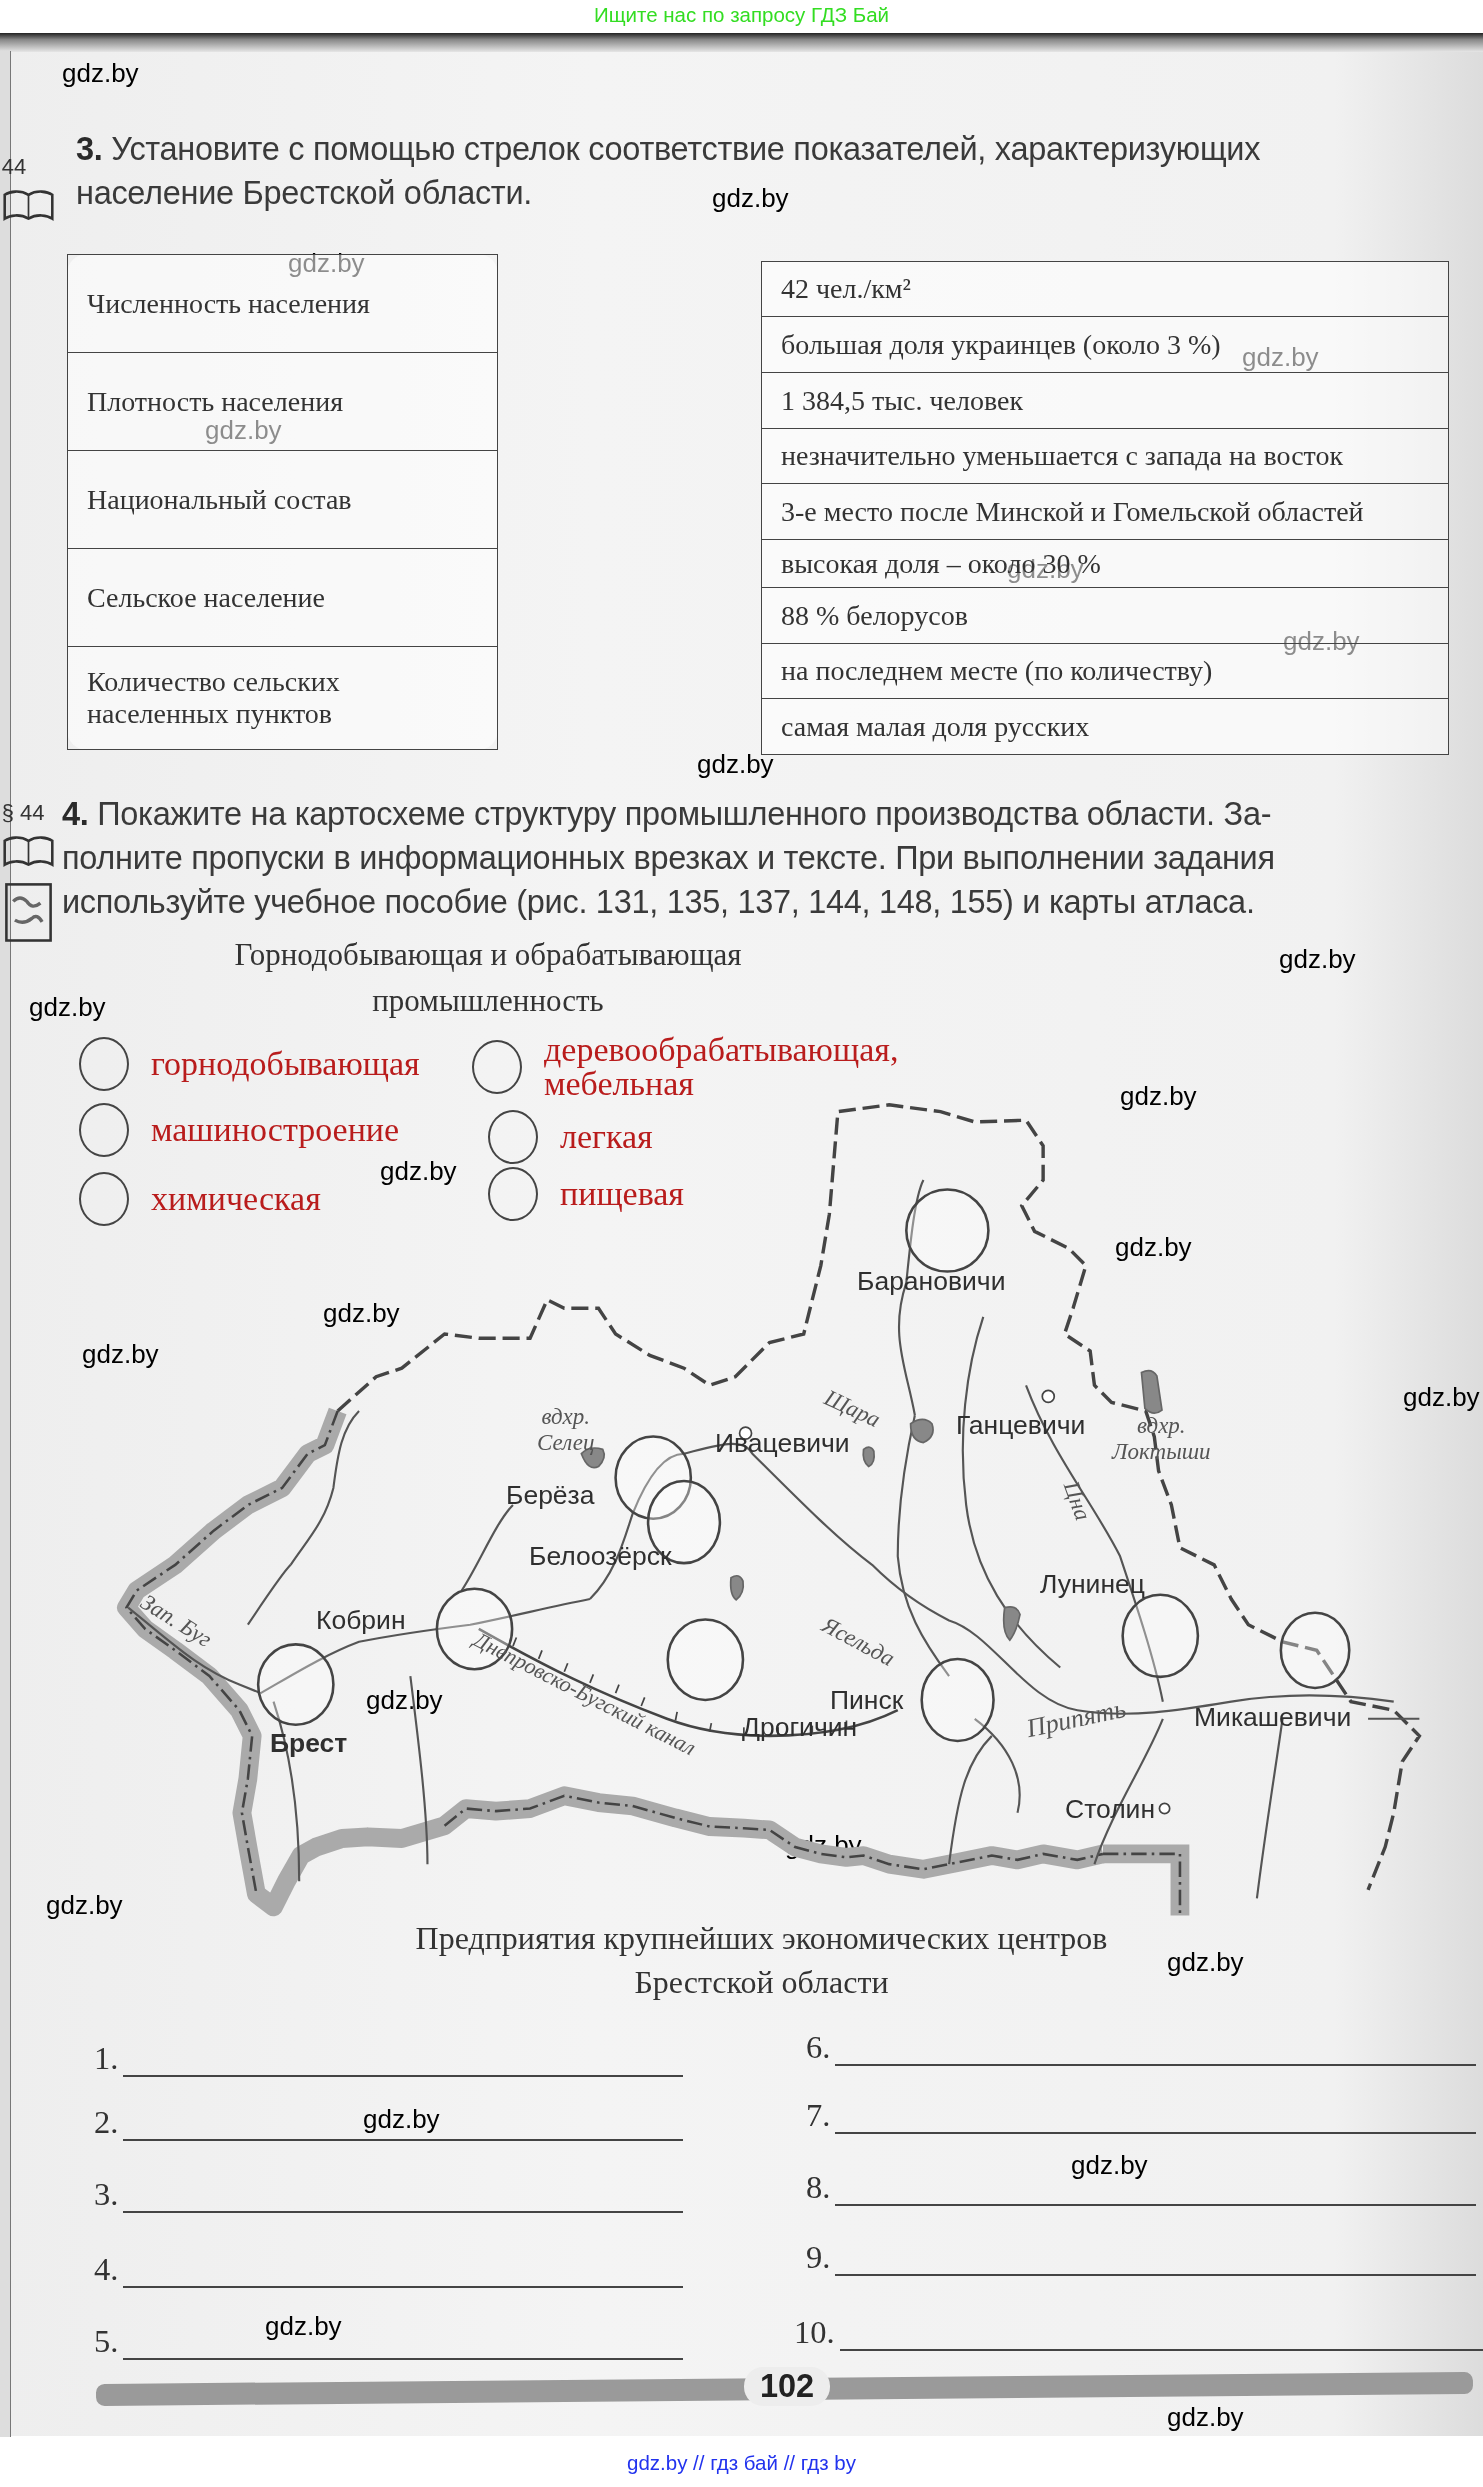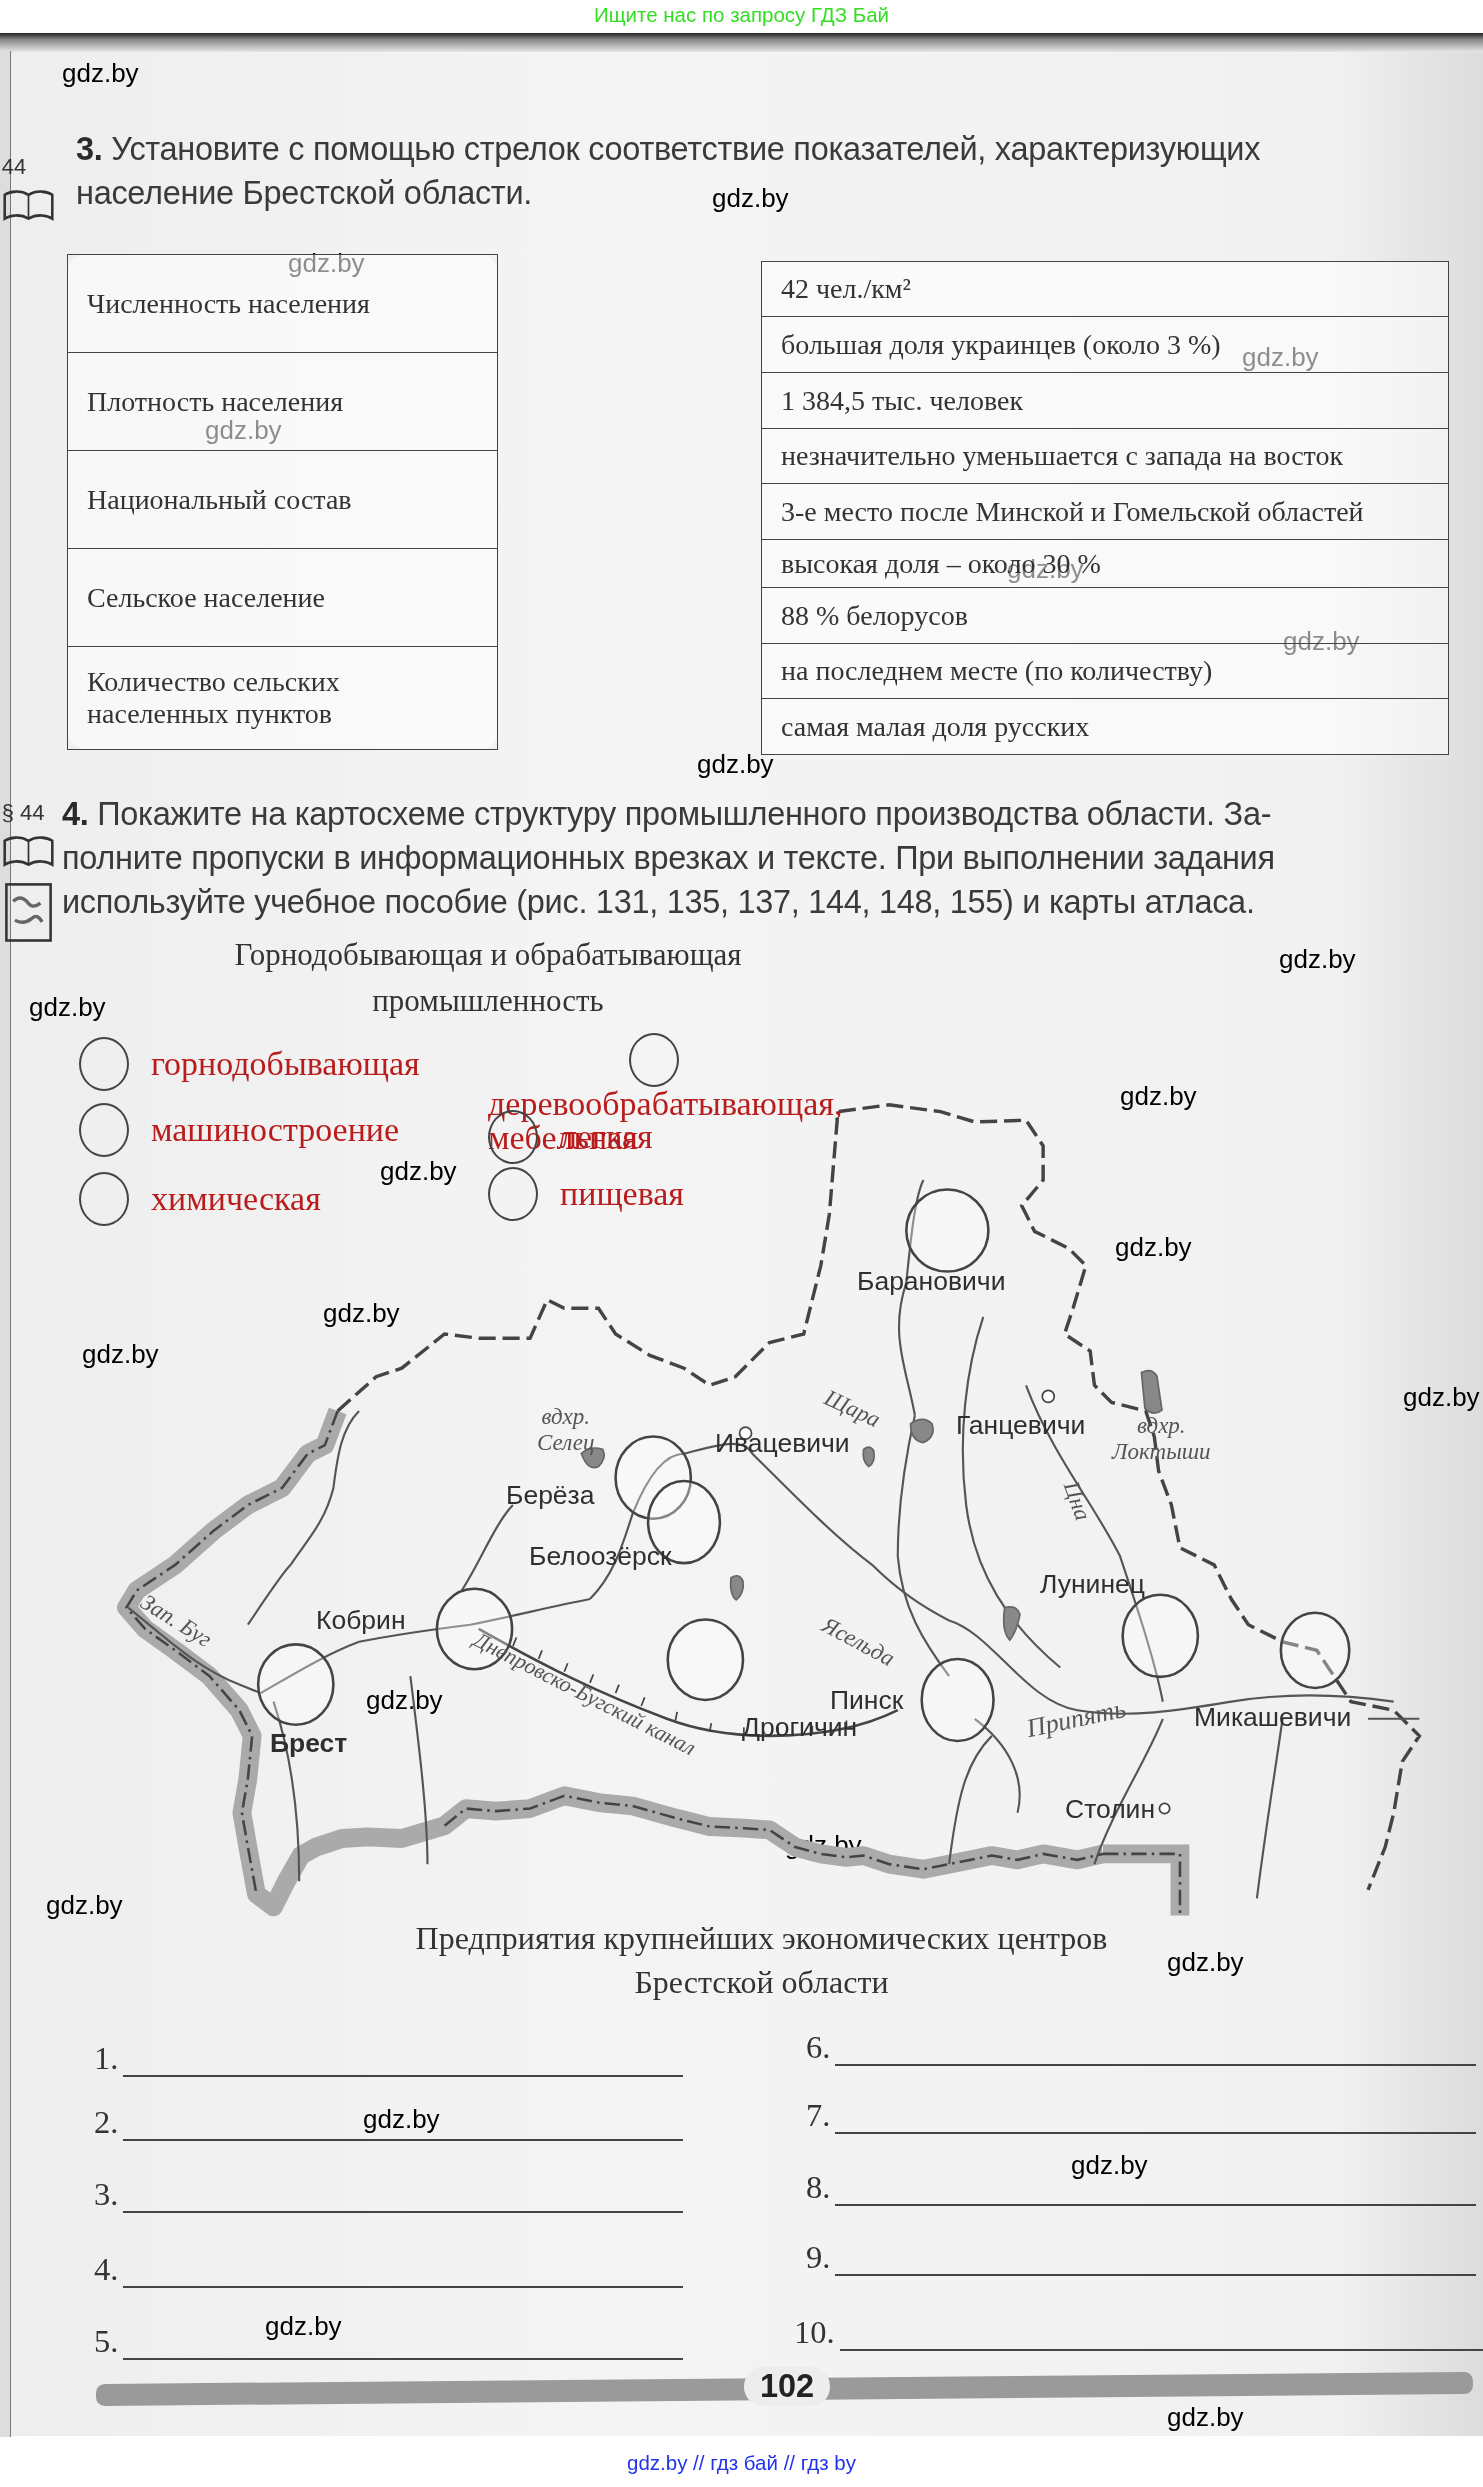--- a/index.html
+++ b/index.html
@@ -153,21 +153,21 @@
   <span class="leg-label">горнодобывающая</span>
 </div>
 <div class="leg-item" style="left:79px;top:1103px;">
   <div class="leg-circle"></div>
   <span class="leg-label">машиностроение</span>
 </div>
 <div class="leg-item" style="left:79px;top:1172px;">
   <div class="leg-circle"></div>
   <span class="leg-label">химическая</span>
 </div>
-<div class="leg-item" style="left:488px;top:1033px;flex-direction:column;">
+<div class="leg-item" style="left:472px;top:1033px;">
   <div class="leg-circle"></div>
   <span class="leg-label">
     <span>деревообрабатывающая,</span><br>
     <span>мебельная</span>
   </span>
 </div>
 <div class="leg-item" style="left:488px;top:1110px;">
   <div class="leg-circle"></div>
   <span class="leg-label">легкая</span>
 </div>

